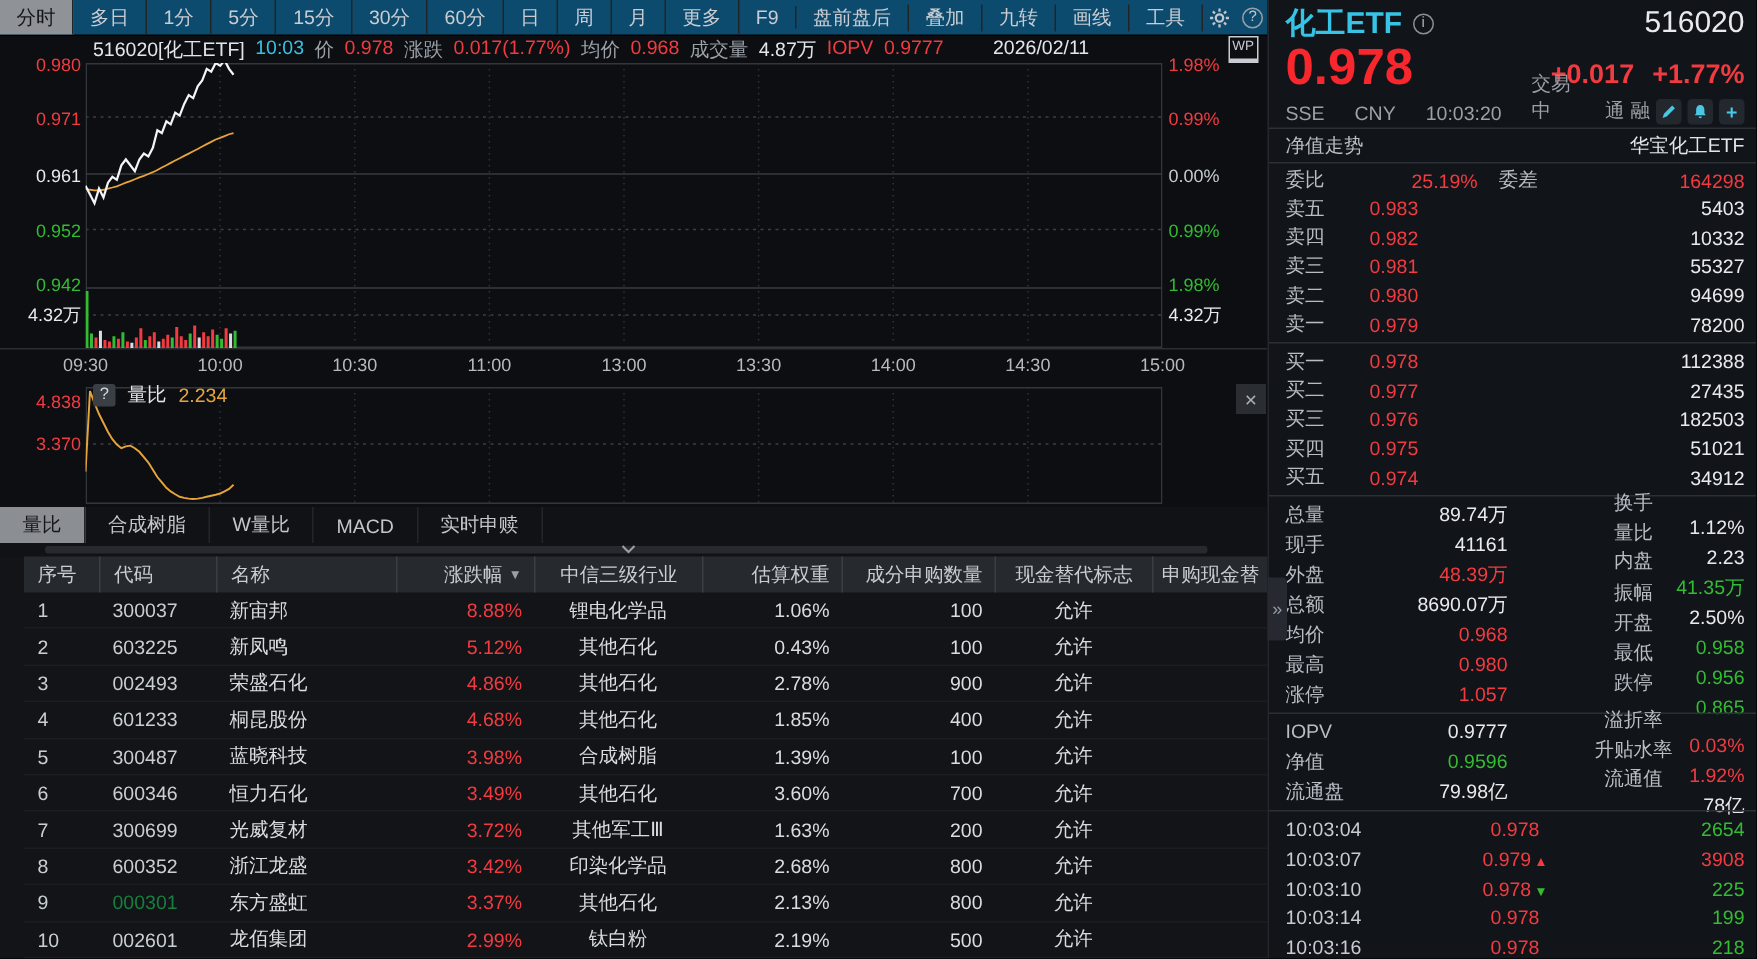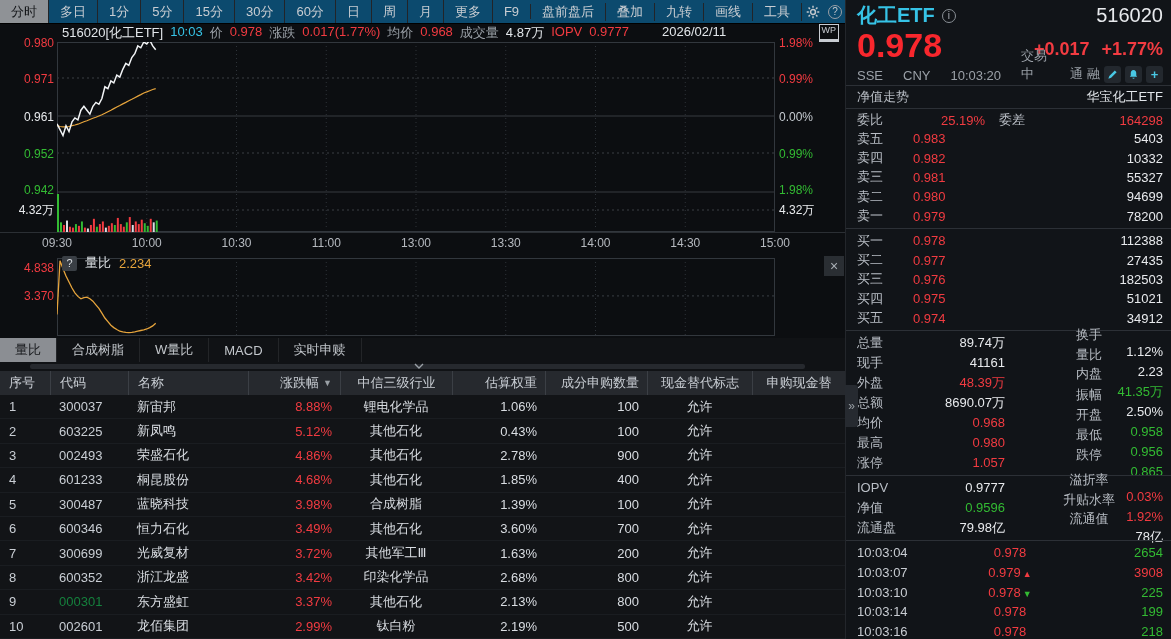--- a/index.html
+++ b/index.html
@@ -33,21 +33,21 @@
 
   
   .tabbar { position:absolute; left:0; top:338px; width:845px; height:24px; display:flex; background:#101215; }
   .tab { display:flex; align-items:center; padding:0 15px; color:#c3c7cc; border-right:1px solid #232528; font-size:13px; }
   .tab.active { background:#8b8e93; color:#15171a; }
   .scrollstrip { position:absolute; left:0; top:362px; width:845px; height:9px; background:#101215; }
   .scrollbar { position:absolute; left:30px; right:40px; top:2px; height:5px; background:#26292e; border-radius:2px; }
   .strip-chev { position:absolute; left:412px; top:0; width:14px; height:9px; }
 
   
-  .tbl { position:absolute; left:0; top:371px; width:845px; bottom:0; background:#121417; }
+  .tbl { position:absolute; left:0; top:371px; width:845px; bottom:0; background:#121417;padding-left:16px; }
   .tbl-hdr, .tbl-row { display:grid; grid-template-columns:50px 78px 120px 92px 112px 93px 102px 105px 1fr; }
   .tbl-hdr { height:24px; background:#26292e; color:#c9ced4; align-items:center; }
   .tbl-hdr span { border-left:1px solid #3b3f45; height:24px; display:flex; align-items:center; overflow:hidden; white-space:nowrap; }
   .tbl-hdr span:first-child { border-left:none; }
   .tbl-row { height:24.4px; align-items:center; border-bottom:1px solid #1a1d21; white-space:nowrap; }
   .a-l { justify-content:flex-start; text-align:left; padding-left:9px; }
   .a-r { justify-content:flex-end; text-align:right; padding-right:8px; }
   .a-c { justify-content:center; text-align:center; }
   .tbl-row span { overflow:hidden; }
   .sort-ico { font-size:9px; color:#9aa0a6; margin-left:4px; }

